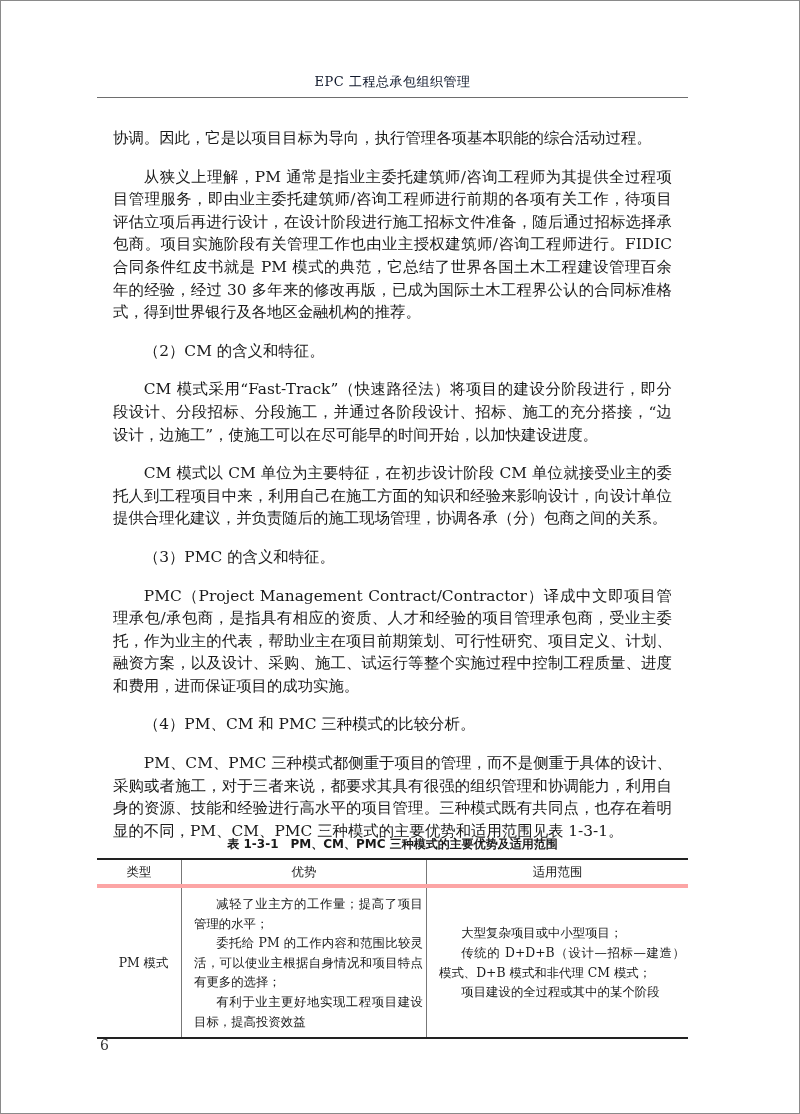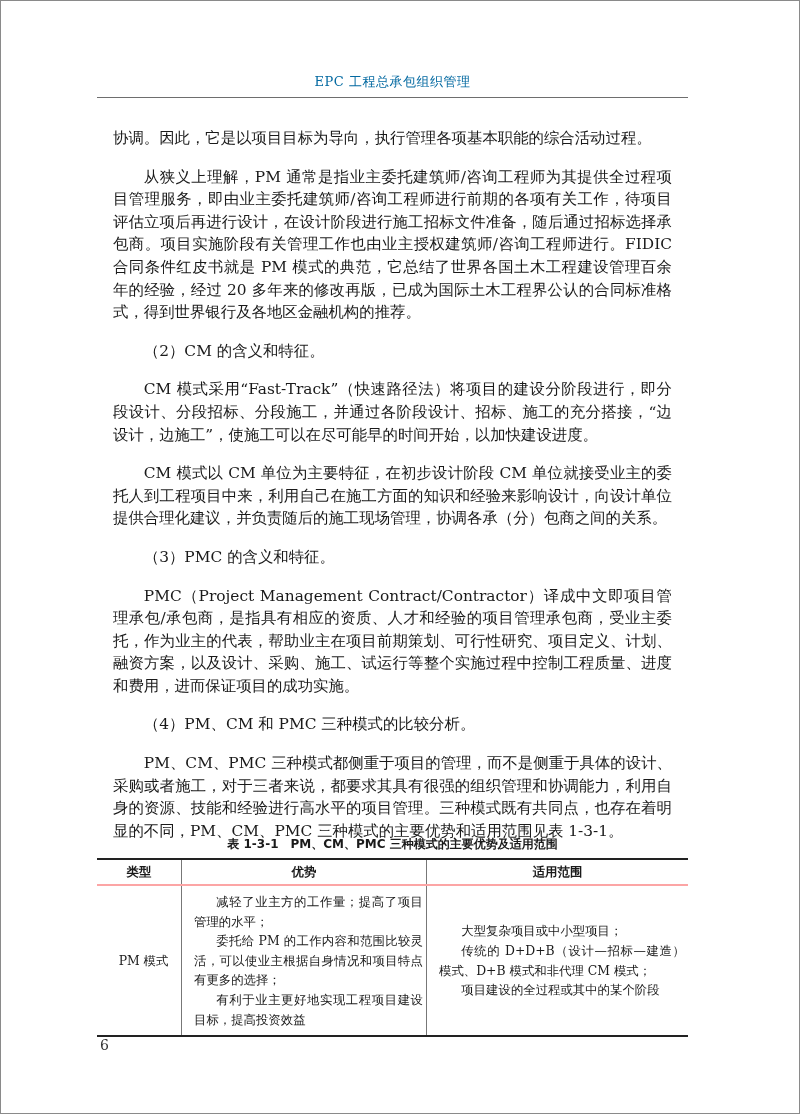--- a/index.html
+++ b/index.html
@@ -5,21 +5,21 @@
   html, body { margin: 0; padding: 0; background: #ffffff; }
   body { width: 800px; height: 1114px; position: relative; overflow: hidden; }
   .page {
     position: absolute; left: 0; top: 0; width: 798px; height: 1112px;
     border: 1px solid #8a8a8a; background: #fff;
     font-family: "DejaVu Serif", "Liberation Serif", serif;
     color: #1a1a1a;
   }
   .running-head {
     position: absolute; left: 96px; width: 591px; top: 72px;
-    text-align: center; font-size: 13px; color: #0369a1; letter-spacing: 0.5px;
+    text-align: center; font-size: 13px; color: #0f172a; letter-spacing: 0.5px;
   }
   .head-rule {
     position: absolute; left: 96px; width: 591px; top: 96px; height: 0;
     border-top: 1px solid #6e6e6e;
   }
   .body-text {
     position: absolute; left: 96px; width: 591px; top: 110px;
     font-size: 15.4px; line-height: 22.6px; text-align: justify;
     text-justify: inter-character;
   }
@@ -28,22 +28,22 @@
   .table-caption {
     position: absolute; left: 96px; width: 591px; top: 835px;
     text-align: center; font-size: 12px; font-weight: bold;
     font-family: "DejaVu Sans", "Liberation Sans", sans-serif;
   }
   table.cmp {
     position: absolute; left: 96px; top: 857px; width: 591px;
     border-collapse: collapse; font-size: 12.4px; line-height: 19.6px;
   }
   table.cmp th {
-    font-weight: bold; height: 24px; padding: 0;
-    border-top: 2px solid #222; border-bottom: 2px solid #fca5a5;
+    font-weight: normal; height: 24px; padding: 0;
+    border-top: 2px solid #222; border-bottom: 4px solid #fca5a5;
     text-align: center;
   }
   table.cmp td { padding: 6px 3px 6px 3px; vertical-align: middle; text-align: justify; }
   table.cmp tr.body-row td { border-bottom: 2px solid #222; height: 122px; padding-left: 12px; }
   table.cmp .c1 { width: 69px; text-align: center; }
   table.cmp .c2 { width: 229px; margin-top: 40px; }
   table.cmp .c3 { }
   table.cmp th + th, table.cmp td + td { border-left: 1px solid #777; }
   table.cmp .cell-p { margin: 0; text-indent: 1.8em; }
   .page-number {
@@ -52,21 +52,21 @@
 </style>
 </head>
 <body>
 
 <div class="page">
   <div class="running-head">EPC 工程总承包组织管理</div>
   <div class="head-rule"></div>
 
   <div class="body-text">
     <p class="noindent">协调。因此，它是以项目目标为导向，执行管理各项基本职能的综合活动过程。</p>
-    <p>从狭义上理解，PM 通常是指业主委托建筑师/咨询工程师为其提供全过程项目管理服务，即由业主委托建筑师/咨询工程师进行前期的各项有关工作，待项目评估立项后再进行设计，在设计阶段进行施工招标文件准备，随后通过招标选择承包商。项目实施阶段有关管理工作也由业主授权建筑师/咨询工程师进行。FIDIC 合同条件红皮书就是 PM 模式的典范，它总结了世界各国土木工程建设管理百余年的经验，经过 20 多年来的修改再版，已成为国际土木工程界公认的合同标准格式，得到世界银行及各地区金融机构的推荐。</p>
+    <p>从狭义上理解，PM 通常是指业主委托建筑师/咨询工程师为其提供全过程项目管理服务，即由业主委托建筑师/咨询工程师进行前期的各项有关工作，待项目评估立项后再进行设计，在设计阶段进行施工招标文件准备，随后通过招标选择承包商。项目实施阶段有关管理工作也由业主授权建筑师/咨询工程师进行。FIDIC 合同条件红皮书就是 PM 模式的典范，它总结了世界各国土木工程建设管理百余年的经验，经过 30 多年来的修改再版，已成为国际土木工程界公认的合同标准格式，得到世界银行及各地区金融机构的推荐。</p>
     <p>（2）CM 的含义和特征。</p>
     <p>CM 模式采用“Fast-Track”（快速路径法）将项目的建设分阶段进行，即分段设计、分段招标、分段施工，并通过各阶段设计、招标、施工的充分搭接，“边设计，边施工”，使施工可以在尽可能早的时间开始，以加快建设进度。</p>
     <p>CM 模式以 CM 单位为主要特征，在初步设计阶段 CM 单位就接受业主的委托人到工程项目中来，利用自己在施工方面的知识和经验来影响设计，向设计单位提供合理化建议，并负责随后的施工现场管理，协调各承（分）包商之间的关系。</p>
     <p>（3）PMC 的含义和特征。</p>
     <p>PMC（Project Management Contract/Contractor）译成中文即项目管理承包/承包商，是指具有相应的资质、人才和经验的项目管理承包商，受业主委托，作为业主的代表，帮助业主在项目前期策划、可行性研究、项目定义、计划、融资方案，以及设计、采购、施工、试运行等整个实施过程中控制工程质量、进度和费用，进而保证项目的成功实施。</p>
     <p>（4）PM、CM 和 PMC 三种模式的比较分析。</p>
     <p>PM、CM、PMC 三种模式都侧重于项目的管理，而不是侧重于具体的设计、采购或者施工，对于三者来说，都要求其具有很强的组织管理和协调能力，利用自身的资源、技能和经验进行高水平的项目管理。三种模式既有共同点，也存在着明显的不同，PM、CM、PMC 三种模式的主要优势和适用范围见表 1-3-1。</p>
   </div>
 
   <div class="table-caption">表 1-3-1　PM、CM、PMC 三种模式的主要优势及适用范围</div>

